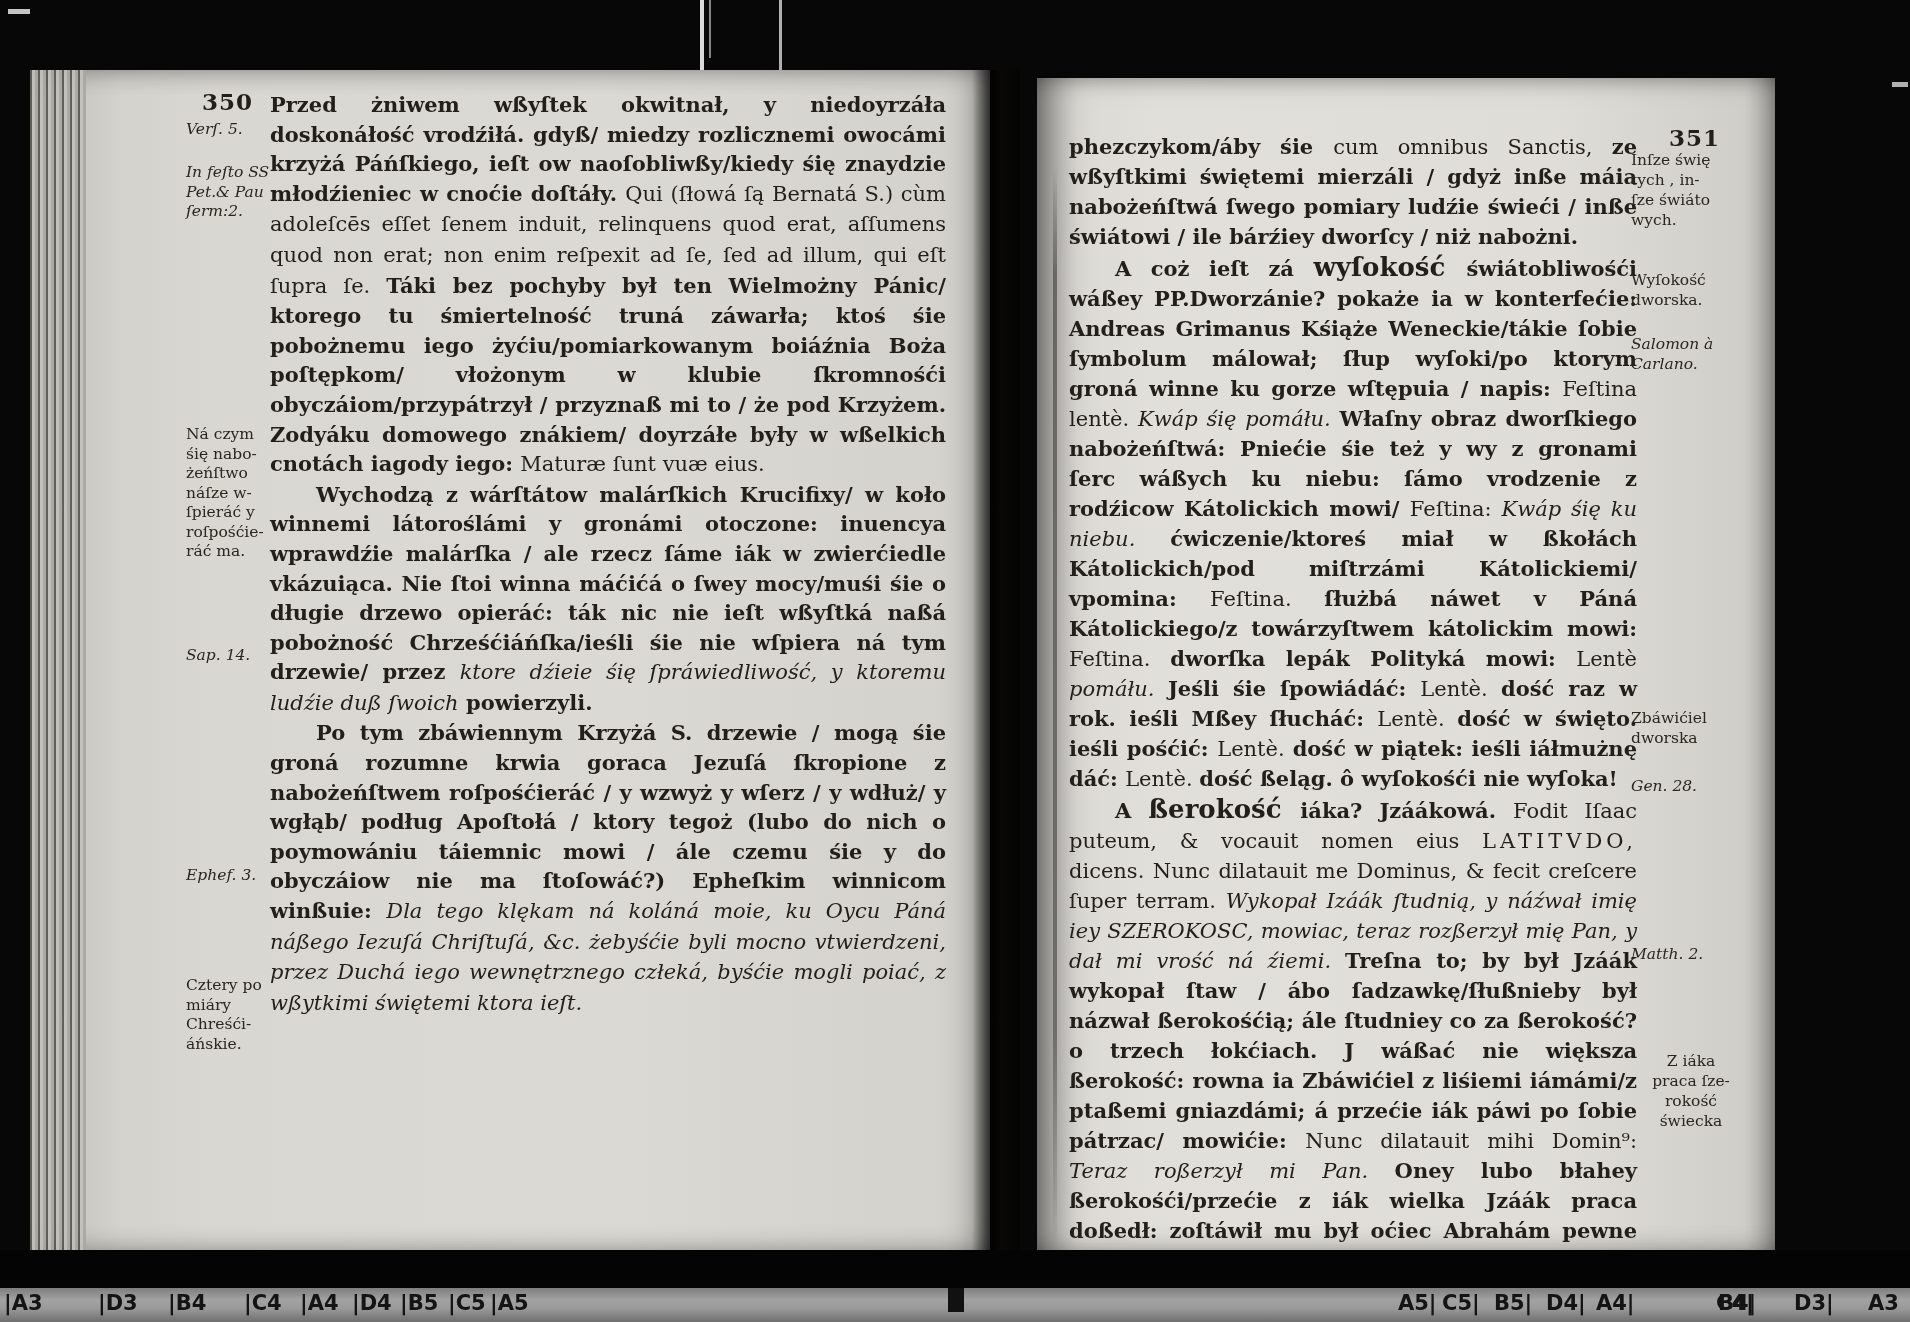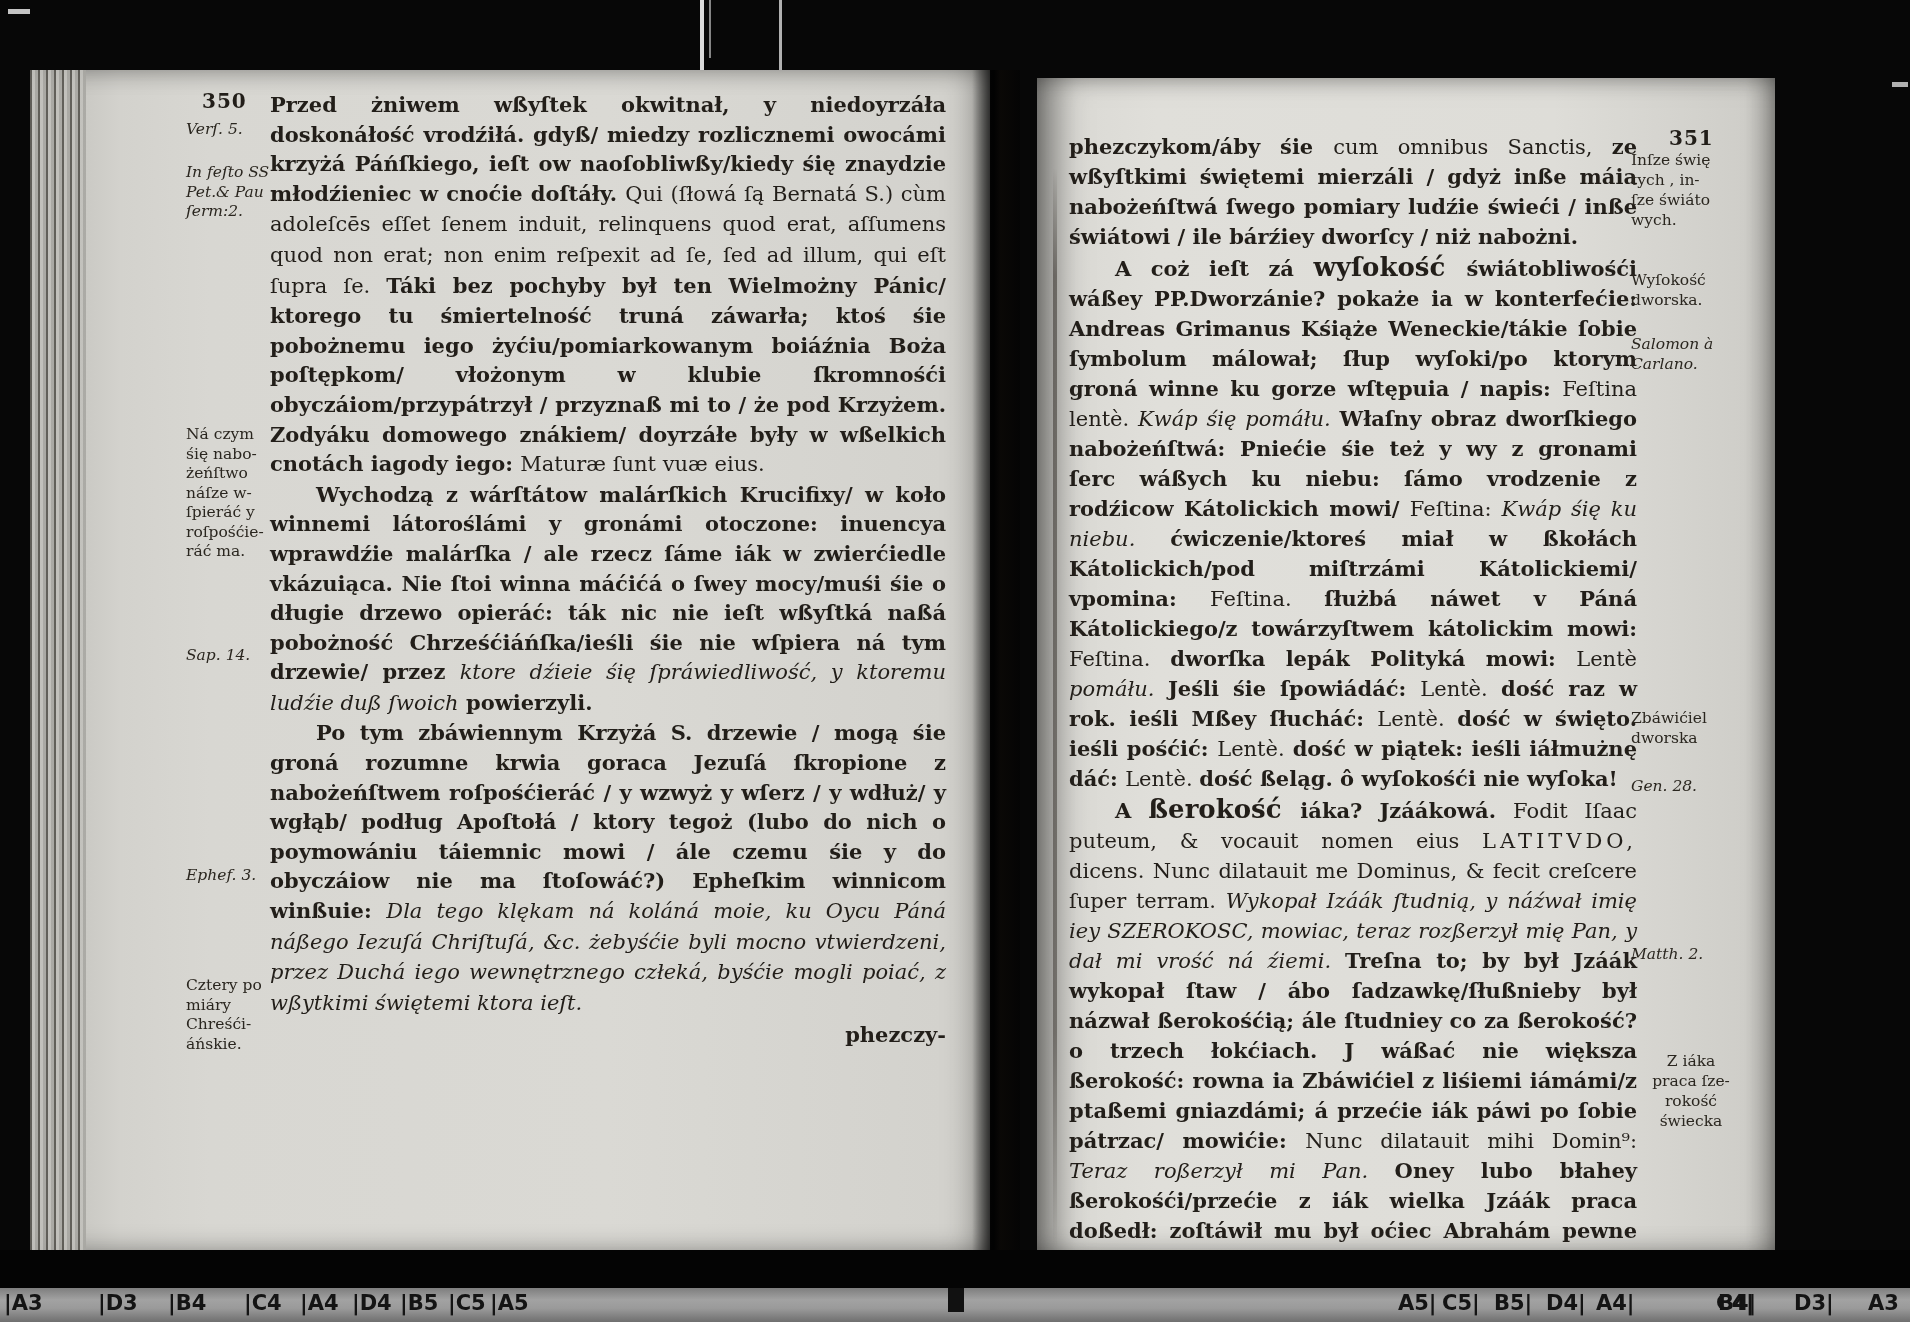--- a/index.html
+++ b/index.html
@@ -42,21 +42,21 @@
   .disp{font-size:29px;line-height:34px;}
   .disp2{font-size:26px;}
   .catchword{text-align:right;font-weight:bold;margin-top:2px;}
 
   .margin-col{position:absolute;top:0;height:100%;color:#2a261f;}
   .left-margin{left:156px;width:86px;font-size:15.5px;line-height:19.5px;}
   .right-margin{left:594px;width:210px;font-size:15.5px;line-height:20px;}
   .mnote{position:absolute;left:0;white-space:pre-line;font-weight:normal;}
   .mnote.ital{font-style:italic;}
   .mnote.ctr{text-align:center;width:112px;left:4px;}
-  .pagenum{position:absolute;font-size:20px;font-weight:bold;color:#221e19;}
+  .pagenum{position:absolute;font-size:23px;font-weight:bold;color:#221e19;}
   .pagenum-left{left:16px;top:22px;letter-spacing:1px;}
   .pagenum-right{left:38px;top:50px;letter-spacing:1px;}
 
   
   .film-band{position:absolute;left:0;top:1250px;width:1910px;height:40px;background:#040404;}
   .film-strip{position:absolute;left:0;top:1288px;width:1910px;height:34px;
      background:linear-gradient(#7e7e7e,#a2a2a2 35%,#9a9a9a 60%,#6f6f6f);}
   .strip-label{position:absolute;top:3px;font-family:"DejaVu Sans", sans-serif;font-weight:bold;
      font-size:21px;color:#141414;}
   .strip-notch{position:absolute;left:948px;top:0;width:16px;height:24px;background:#111;}
@@ -103,21 +103,20 @@
 áńskie.</div>
         </div>
     </div>
 
     <div class="body-col left-body">
       <div>
           <p class="para"><span>Przed żniwem wßyſtek okwitnał, y niedoyrzáła doskonáłość vrodźiłá. gdyß/ miedzy rozlicznemi owocámi krzyżá Páńſkiego, ieſt ow naoſobliwßy/kiedy śię znaydzie młodźieniec w cnoćie doſtáły. </span><span class="lat">Qui (ſłowá ſą Bernatá S.) cùm adoleſcēs eſſet ſenem induit, relinquens quod erat, aſſumens quod non erat; non enim reſpexit ad ſe, ſed ad illum, qui eſt ſupra ſe. </span><span>Táki bez pochyby był ten Wielmożny Pánic/ ktorego tu śmiertelność truná záwarła; ktoś śie pobożnemu iego żyćiu/pomiarkowanym boiáźnia Boża poſtępkom/ vłożonym w klubie ſkromnośći obyczáiom/przypátrzył / przyznaß mi to / że pod Krzyżem. Zodyáku domowego znákiem/ doyrzáłe były w wßelkich cnotách iagody iego: </span><span class="lat">Maturæ ſunt vuæ eius.</span></p>
           <p class="para indent"><span>Wychodzą z wárſtátow malárſkich Krucifixy/ w koło winnemi látoroślámi y gronámi otoczone: inuencya wprawdźie malárſka / ale rzecz ſáme iák w zwierćiedle vkázuiąca. Nie ſtoi winna máćićá o ſwey mocy/muśi śie o długie drzewo opieráć: ták nic nie ieſt wßyſtká naßá pobożność Chrześćiáńſka/ieśli śie nie wſpiera ná tym drzewie/ przez </span><span class="ital">ktore dźieie śię ſpráwiedliwość, y ktoremu ludźie duß ſwoich</span><span> powierzyli.</span></p>
           <p class="para indent"><span>Po tym zbáwiennym Krzyżá S. drzewie / mogą śie groná rozumne krwia goraca Jezuſá ſkropione z nabożeńſtwem roſpośćieráć / y wzwyż y wſerz / y wdłuż/ y wgłąb/ podług Apoſtołá / ktory tegoż (lubo do nich o poymowániu táiemnic mowi / ále czemu śie y do obyczáiow nie ma ſtoſowáć?) Epheſkim winnicom winßuie: </span><span class="ital">Dla tego klękam ná koláná moie, ku Oycu Páná náßego Iezuſá Chriſtuſá, &amp;c. żebyśćie byli mocno vtwierdzeni, przez Duchá iego wewnętrznego człeká, byśćie mogli poiać, z wßytkimi świętemi ktora ieſt.</span></p>
         </div>
-      <div class="catchword">phezczy-</div>
     </div>
   </div>
 
   <div class="gutter"></div>
 
   <div class="page right-page">
     <div class="crease" style="left:16px;"></div>
 
     <div class="body-col right-body">
       <div>

